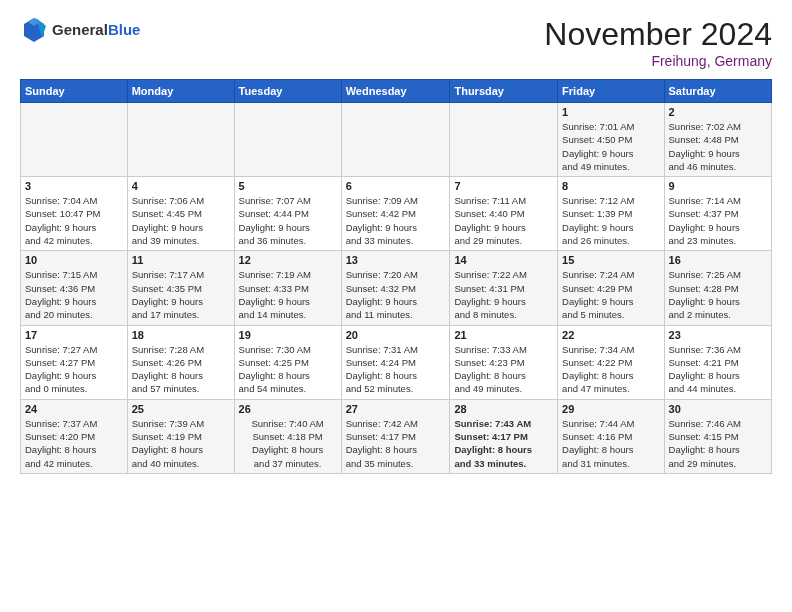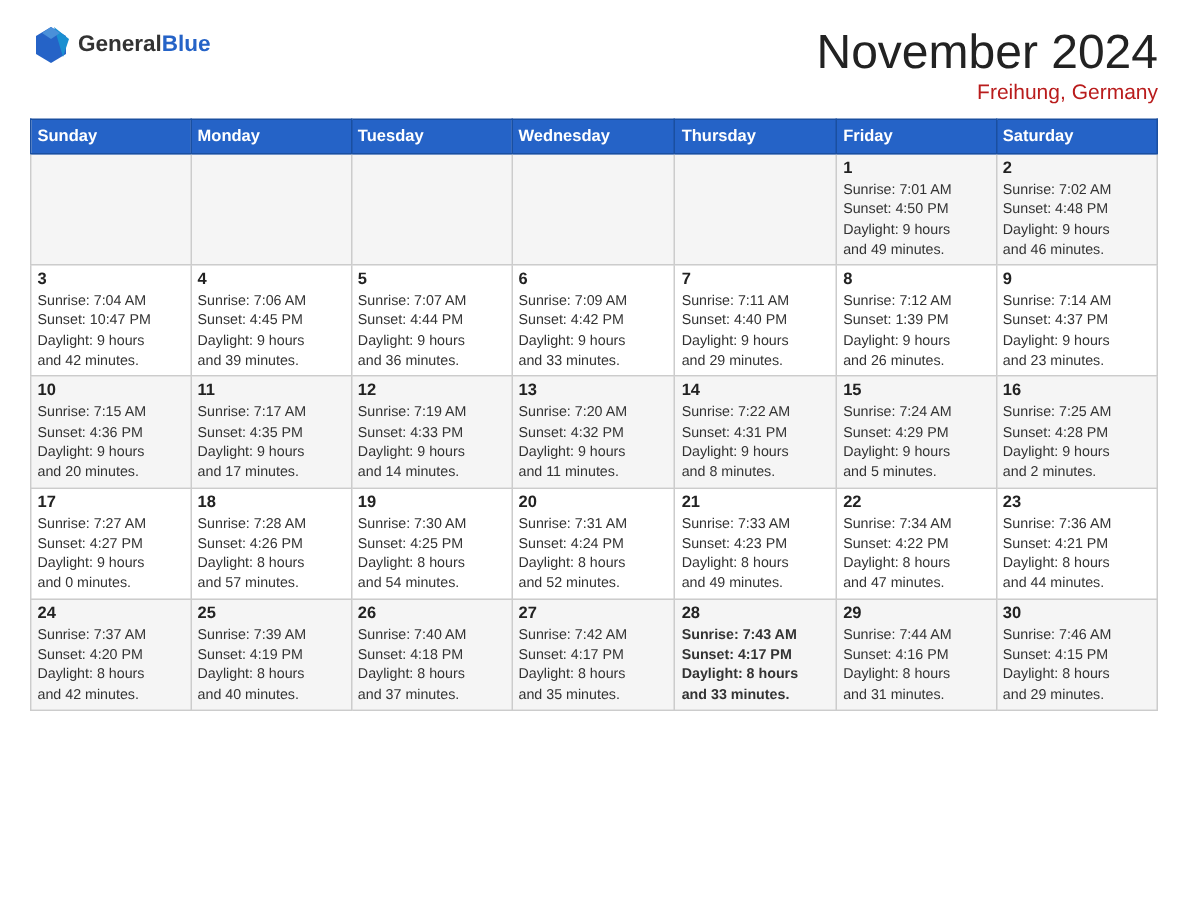--- a/index.html
+++ b/index.html
@@ -33,21 +33,21 @@
     .title-block {
       text-align: right;
     }
     .month-title {
       font-size: 32px;
       font-weight: normal;
       color: #222;
     }
     .location {
       font-size: 14px;
-      color: #b91c1c;
+      color: #701a75;
     }
     .calendar {
       width: 100%;
       border-collapse: collapse;
       font-size: 10px;
     }
     .calendar th {
       background: #2563c7;
       color: #fff;
       padding: 5px 4px;
@@ -305,21 +305,21 @@
           </td>
           <td>
             <div class="day-num">25</div>
             <div class="day-info" style="white-space: pre-line;">Sunrise: 7:39 AM
 Sunset: 4:19 PM
 Daylight: 8 hours
 and 40 minutes.</div>
           </td>
           <td>
             <div class="day-num">26</div>
-            <div class="day-info" style="white-space: pre-line;">Sunrise: 7:40 AM
+            <div class="day-info" style="white-space: pre-line; text-align: center;">Sunrise: 7:40 AM
 Sunset: 4:18 PM
 Daylight: 8 hours
 and 37 minutes.</div>
           </td>
           <td>
             <div class="day-num">27</div>
             <div class="day-info" style="white-space: pre-line;">Sunrise: 7:42 AM
 Sunset: 4:17 PM
 Daylight: 8 hours
 and 35 minutes.</div>

